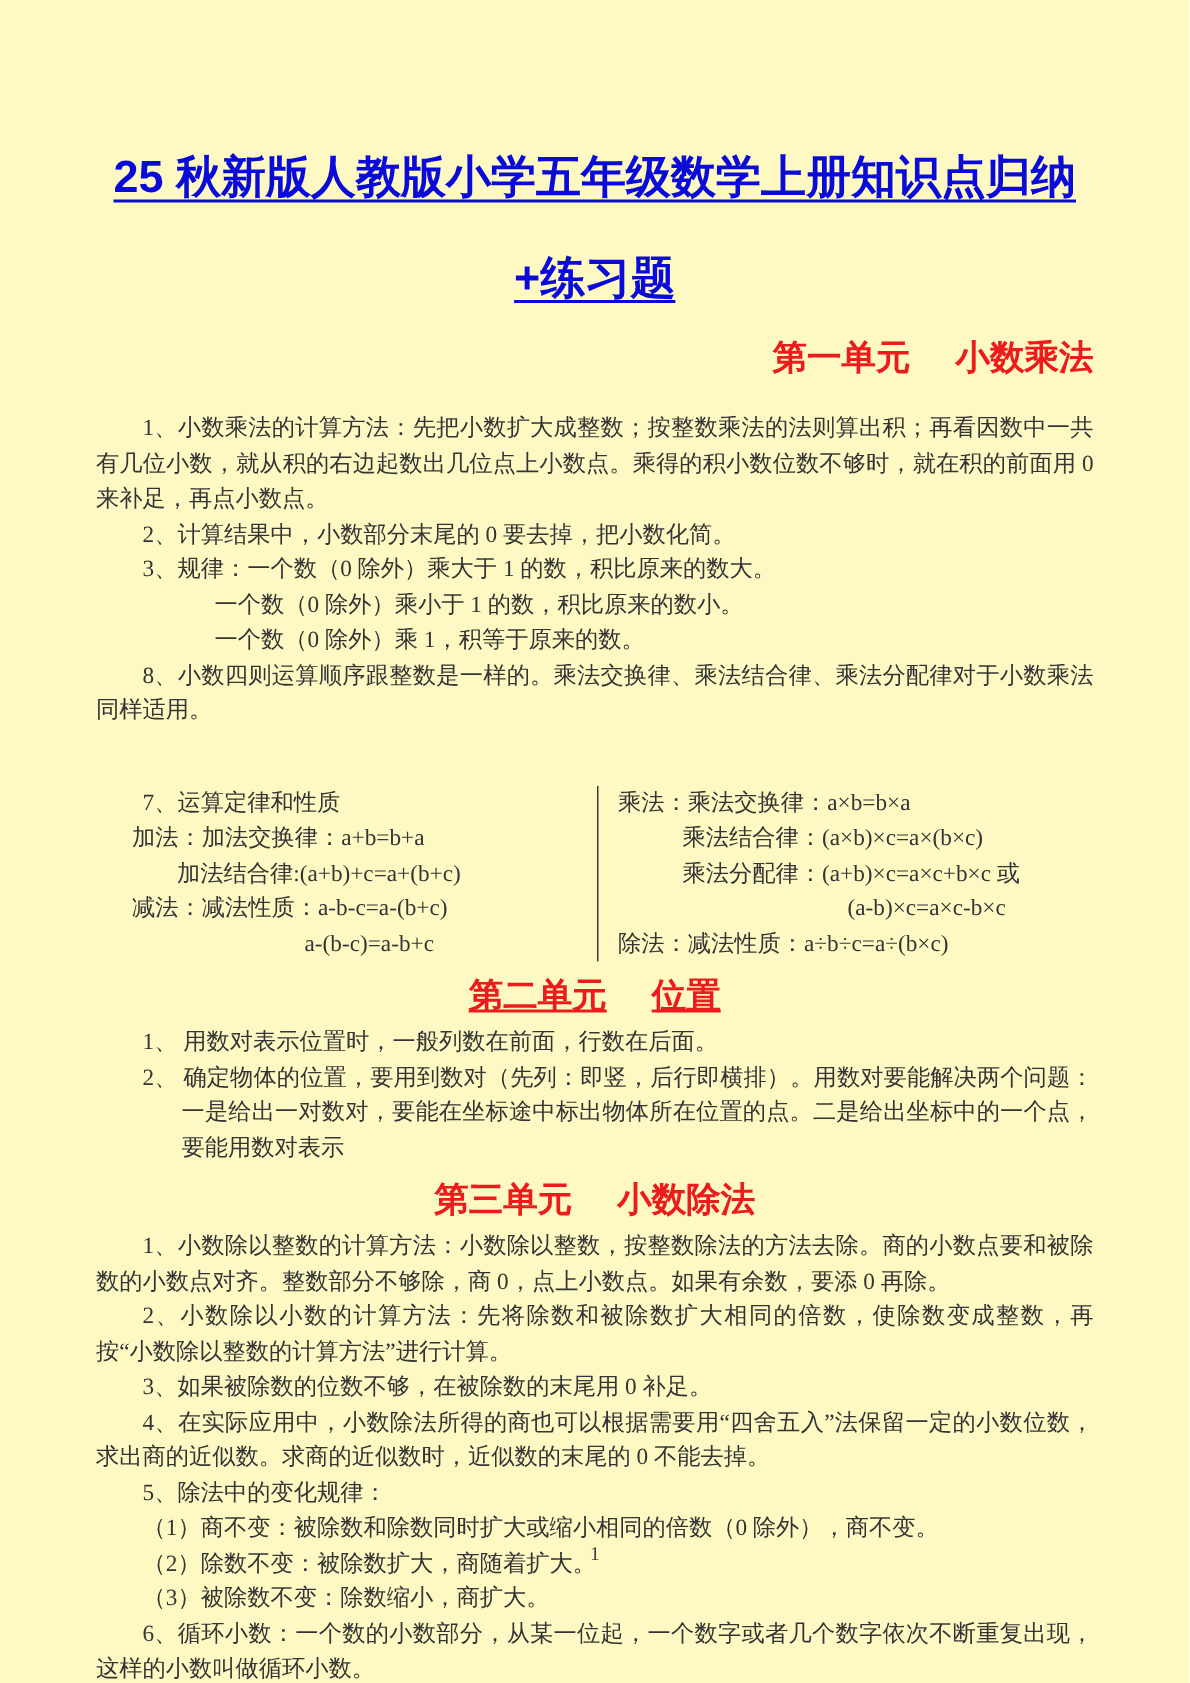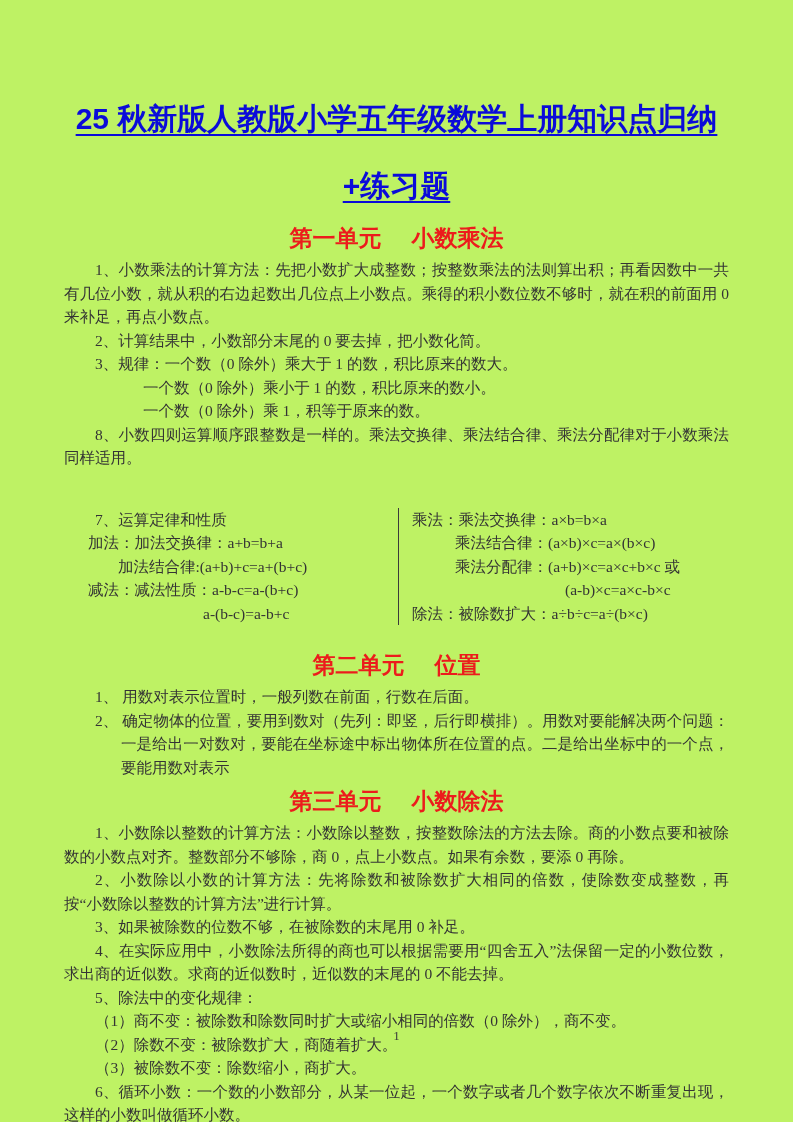--- a/index.html
+++ b/index.html
@@ -1,20 +1,20 @@
 <!DOCTYPE html>
 <html><head>
 <meta charset="utf-8">
 <style>
   html,body { margin:0; padding:0; background:#ffffff; }
   .page {
     position:relative;
     width:793px; height:1122px;
     margin:0 auto;
-    background:#bef264;
+    background:#fef9c3;
     box-sizing:border-box;
     padding:0 64px;
     overflow:hidden;
     font-family:"Liberation Serif","DejaVu Serif",serif;
     color:#343434;
     font-size:15.5px;
     line-height:23.5px;
   }
   .doc-title {
     font-family:"Liberation Sans","DejaVu Sans",sans-serif;
@@ -31,22 +31,22 @@
   .doc-title-2 { margin-top:27px; }
   .unit-heading {
     font-family:"Liberation Sans","DejaVu Sans",sans-serif;
     font-weight:bold;
     font-size:23px;
     line-height:31px;
     color:#ec1c1c;
     text-align:center;
     margin:0;
   }
-  .unit1-heading { margin-top:17px; margin-bottom:4px; }
-  .unit2-heading { margin-top:25px; margin-bottom:4px; }
+  .unit1-heading { margin-top:17px; margin-bottom:20px;text-align:right; }
+  .unit2-heading { margin-top:7px; margin-bottom:4px;text-decoration:underline; }
   .unit3-heading { margin-top:7px; margin-bottom:4px; }
   .unit-heading .gap { margin-right:30px; }
   .body-text { text-align:justify; }
   .para { text-indent:31px; }
   .sub3 { padding-left:79px; }
   .u2-item { padding-left:57px; text-indent:-26px; }
   .laws { display:flex;margin-top:38px; }
   .laws-left { width:334px; box-sizing:border-box; }
   .laws-right { flex:1; border-left:1px solid #3a3a3a; padding-left:13px; box-sizing:border-box; }
   .li-0 { padding-left:31px; }
@@ -92,21 +92,21 @@
         <div class="li-1">加法：加法交换律：a+b=b+a</div>
         <div class="li-2">加法结合律:(a+b)+c=a+(b+c)</div>
         <div class="li-3">减法：减法性质：a-b-c=a-(b+c)</div>
         <div class="li-4">a-(b-c)=a-b+c</div>
       </div>
       <div class="laws-right">
         <div class="ri-0">乘法：乘法交换律：a×b=b×a</div>
         <div class="ri-1">乘法结合律：(a×b)×c=a×(b×c)</div>
         <div class="ri-2">乘法分配律：(a+b)×c=a×c+b×c 或</div>
         <div class="ri-3">(a-b)×c=a×c-b×c</div>
-        <div class="ri-4">除法：被除数扩大：a÷b÷c=a÷(b×c)</div>
+        <div class="ri-4">除法：减法性质：a÷b÷c=a÷(b×c)</div>
       </div>
     </div>
   </div>
 
   <div class="unit-heading unit2-heading">
     <span class="gap">第二单元</span><span>位置</span>
   </div>
   <div class="body-text">
     <div class="u2-item">1、 用数对表示位置时，一般列数在前面，行数在后面。</div>
     <div class="u2-item">2、 确定物体的位置，要用到数对（先列：即竖，后行即横排）。用数对要能解决两个问题：一是给出一对数对，要能在坐标途中标出物体所在位置的点。二是给出坐标中的一个点，要能用数对表示</div>

